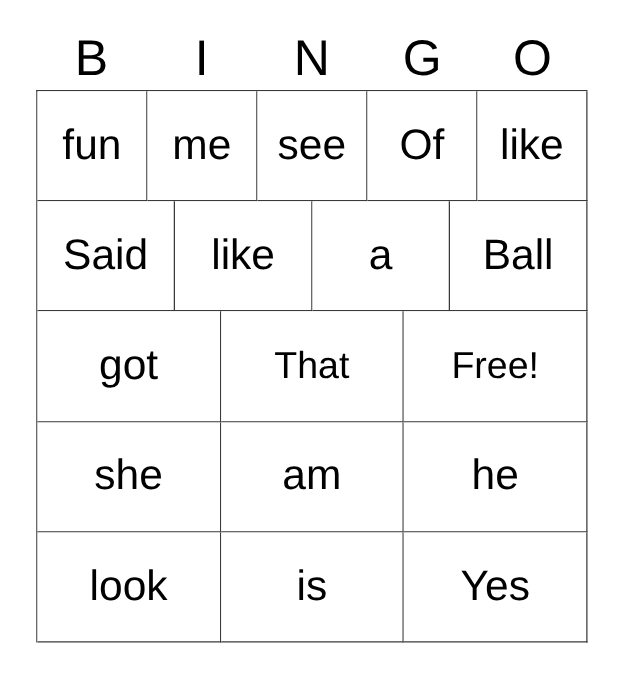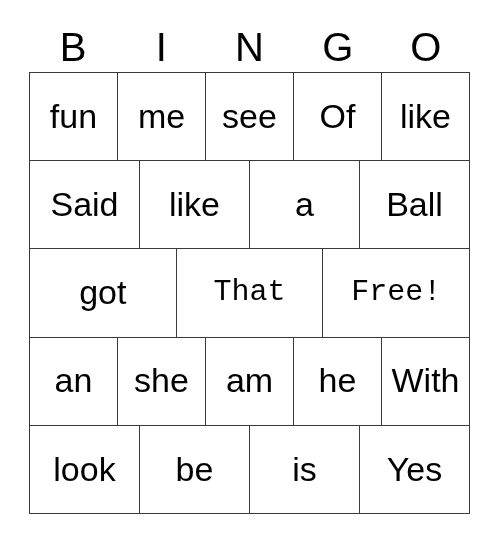--- a/index.html
+++ b/index.html
@@ -76,21 +76,20 @@
     font-size: 34px;
     line-height: 1.05;
     color: #000000;
     font-weight: 400;
     white-space: nowrap;
     text-align: center;
   }
   
   .grid-cell.tight .cell-text {
     font-size: 30px;
-    font-family: Liberation Mono, monospace;
   }
 </style>
 </head>
 <body>
 
 <div id="card">
 
   <div id="header-row">
     <div class="header-cell">
       <span>B</span>
@@ -151,42 +150,33 @@
       <div class="grid-cell tight">
         <span class="cell-text">That</span>
       </div>
       <div class="grid-cell tight">
         <span class="cell-text">Free!</span>
       </div>
     </div>
 
     <div class="grid-row">
       <div class="grid-cell">
-        <span class="cell-text">an</span>
-      </div>
-      <div class="grid-cell">
         <span class="cell-text">she</span>
       </div>
       <div class="grid-cell">
         <span class="cell-text">am</span>
       </div>
       <div class="grid-cell">
         <span class="cell-text">he</span>
       </div>
-      <div class="grid-cell">
-        <span class="cell-text">With</span>
-      </div>
     </div>
 
     <div class="grid-row">
       <div class="grid-cell">
         <span class="cell-text">look</span>
-      </div>
-      <div class="grid-cell">
-        <span class="cell-text">be</span>
       </div>
       <div class="grid-cell">
         <span class="cell-text">is</span>
       </div>
       <div class="grid-cell">
         <span class="cell-text">Yes</span>
       </div>
     </div>
 
   </div>

